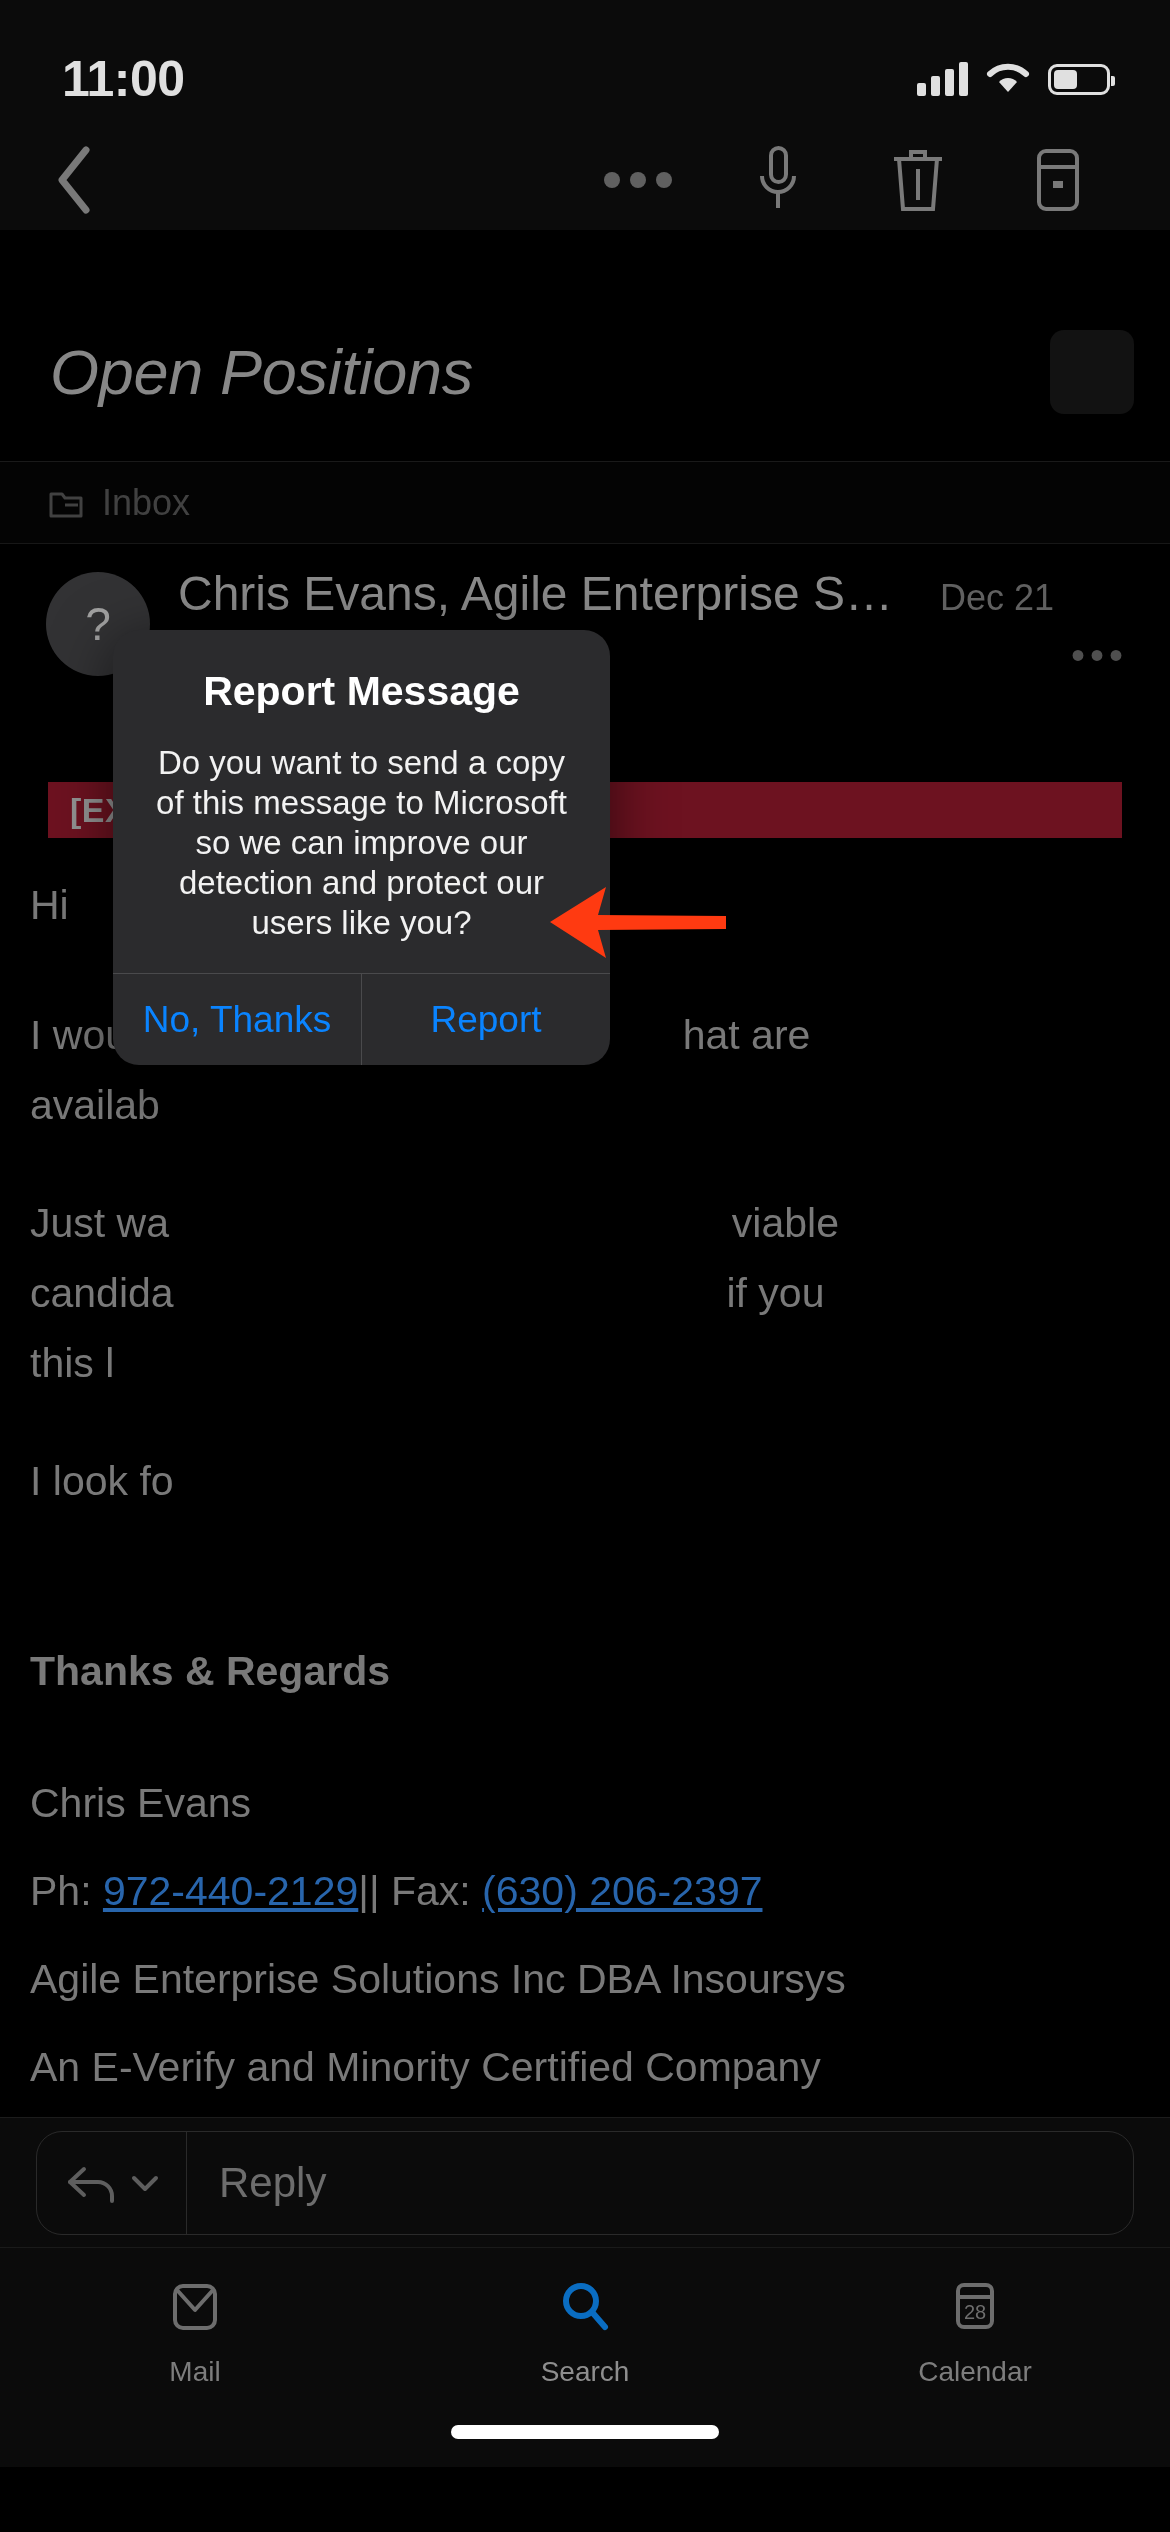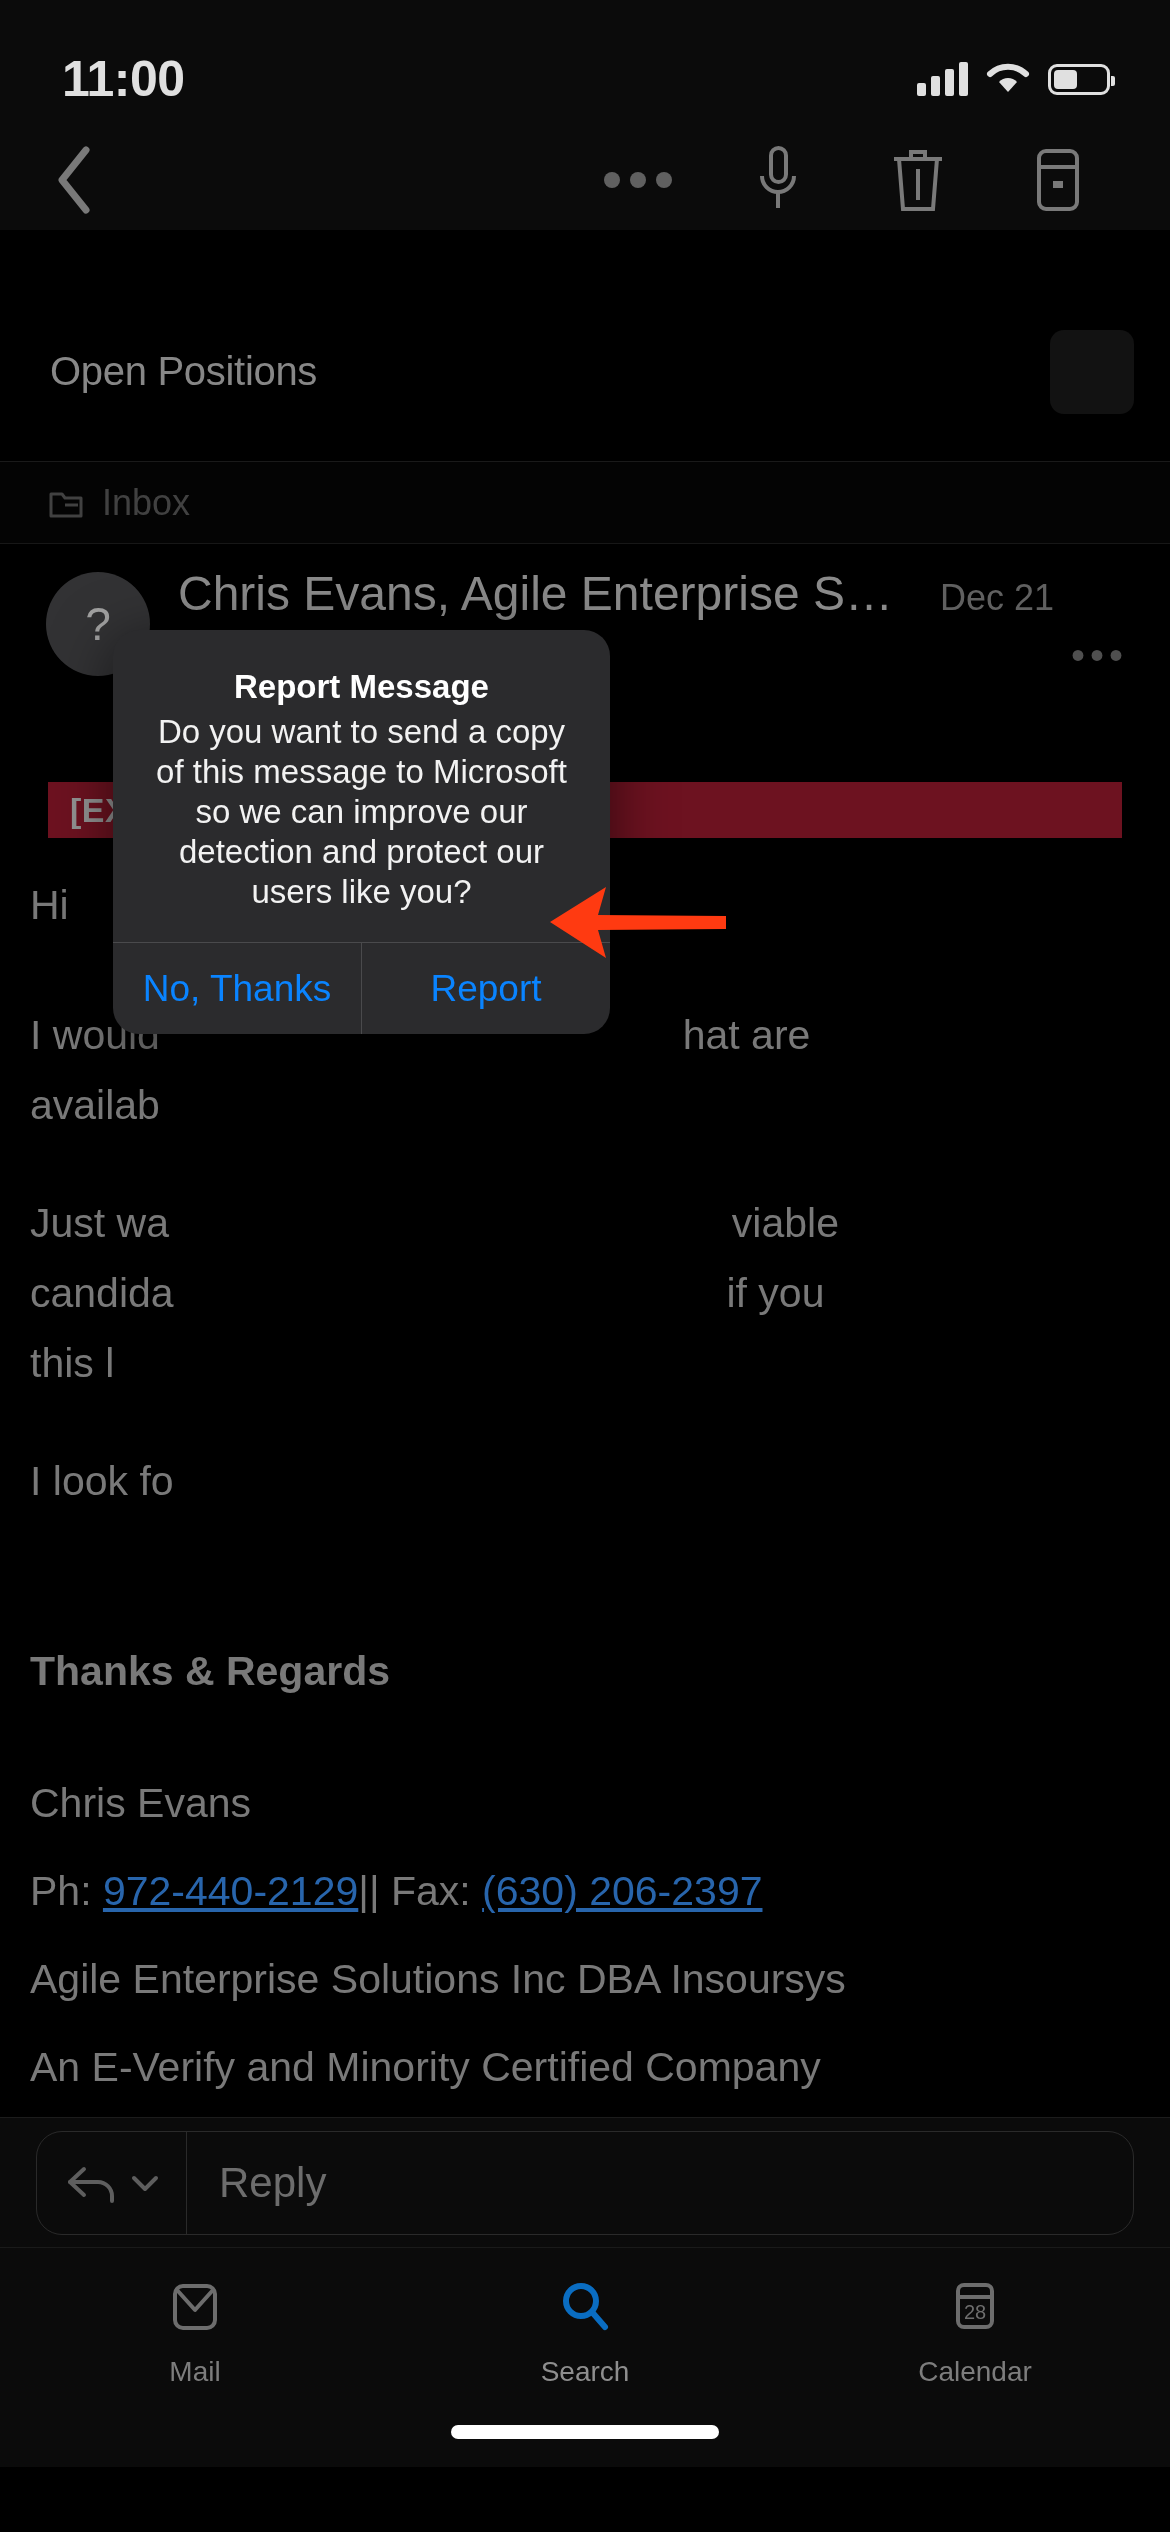--- a/index.html
+++ b/index.html
@@ -43,21 +43,21 @@
   .dots { display:flex; gap:10px; }
   .dots i { width: 16px; height: 16px; border-radius: 50%; background:#6e6e6e; display:block; }
 
   
   .subject-bar {
     position: absolute; top: 282px; left: 0; width: 1170px; height: 180px;
     background: #000;
     display: flex; align-items: center; padding: 0 36px 0 50px;
     border-bottom: 1px solid #1e1e1e;
   }
-  .subject-title { color:#9a9a9a; font-size: 40px; font-weight: 400; flex: 1; letter-spacing: -0.3px; }
+  .subject-title { color:#9a9a9a; font-size: 63px; font-weight: 400; flex: 1; letter-spacing: -0.3px; font-style: italic; }
   .subject-btn { width: 84px; height: 84px; border-radius: 14px; background: #151515; }
 
   
   .folder-row {
     position: absolute; top: 462px; left: 0; width: 1170px; height: 82px;
     display: flex; align-items: center; gap: 18px; padding-left: 48px;
     background:#050505; border-bottom: 1px solid #1b1b1b;
   }
   .folder-label { color:#4b4b4b; font-size: 36px; }
 
@@ -102,21 +102,21 @@
   a.link.nounder { text-decoration: none; }
 
   
   .dim { position:absolute; inset:0; background: rgba(0,0,0,0.12); }
   .dialog {
     position:absolute; top: 630px; left: 113px; width: 497px;
     background: #2b2b2d; border-radius: 26px; overflow:hidden;
     box-shadow: 0 12px 60px rgba(0,0,0,0.55);
   }
   .dialog-content { padding: 38px 28px 30px; text-align:center; }
-  .dialog-title { color:#fff; font-size: 33px; font-weight: 600; margin-bottom: 6px; }
+  .dialog-title { color:#fff; font-size: 41px; font-weight: 600; margin-bottom: 28px; }
   .dialog-msg { color:#f2f2f2; font-size: 33px; line-height: 40px; }
   .dialog-actions { display:flex; border-top: 1px solid #4a4a4c; height: 92px; }
   .dialog-btn {
     flex:1; display:flex; align-items:center; justify-content:center;
     color:#0a84ff; font-size: 37px;
   }
   .dialog-btn + .dialog-btn { border-left: 1px solid #4a4a4c; text-align: center; }
 
   
   .arrow { position:absolute; top: 875px; left: 548px; width: 180px; height: 95px; }

